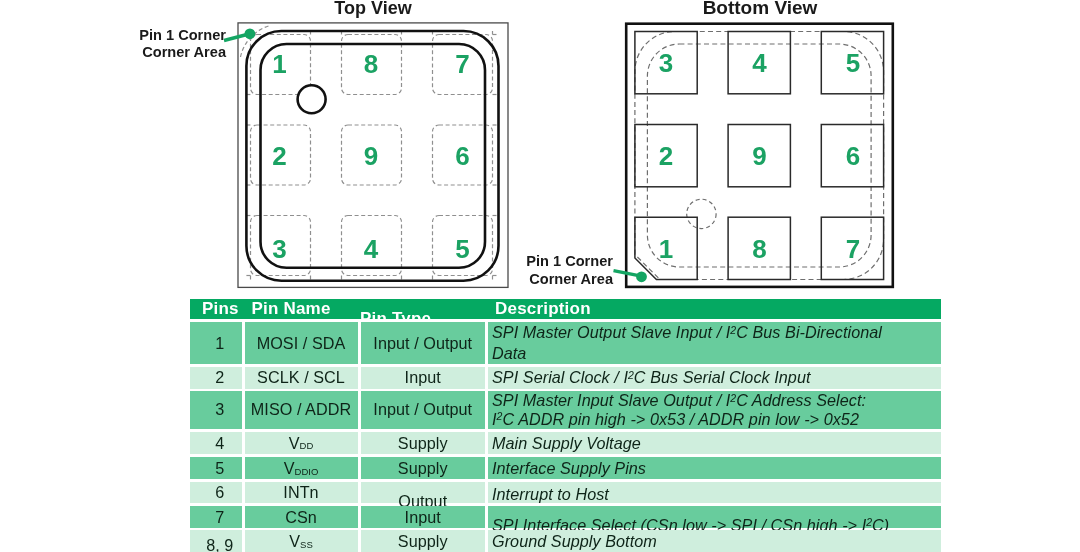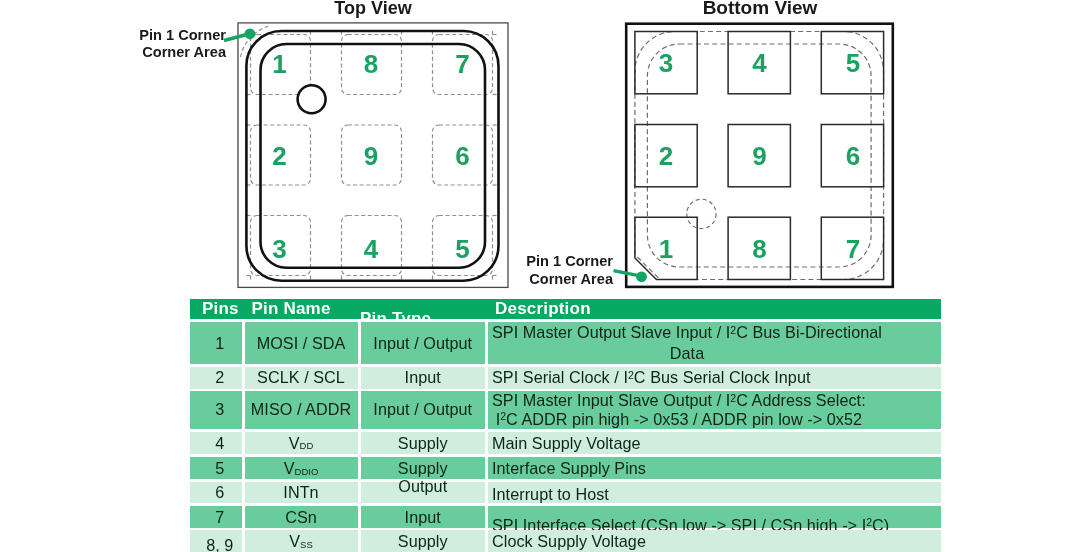--- a/index.html
+++ b/index.html
@@ -6,21 +6,21 @@
 body{width:1080px;height:552px;position:relative;overflow:hidden;
  font-family:"Liberation Sans",sans-serif;}
 svg{position:absolute;left:0;top:0;}
 .trow{position:absolute;left:190px;width:751px;background:#05a962;}
 .hc{position:absolute;color:#fff;font-weight:bold;font-size:17px;letter-spacing:0.2px;display:flex;align-items:center;text-align:center;}
 .tc{position:absolute;}
 .med{background:#68cc9d;}
 .lt{background:#cfeedd;}
 .bc{position:absolute;color:#0e2418;font-size:16.2px;letter-spacing:0.05px;display:flex;align-items:center;line-height:20.5px;}
 .ctr{justify-content:center;text-align:center;}
-.dsc{text-align:center;}
+.dsc{text-align:left;font-style:italic;}
 sup{font-size:10.5px;vertical-align:baseline;position:relative;top:-4.5px;line-height:0;}
 sub{font-size:9.5px;vertical-align:baseline;position:relative;top:3.5px;letter-spacing:0;line-height:0;}
 </style>
 </head>
 <body>
 <svg width="1080" height="298" viewBox="0 0 1080 298">
 
 <text x="373" y="14" text-anchor="middle" font-size="18" font-weight="bold" fill="#1a1a1a">Top View</text>
 
 <text x="760" y="14" text-anchor="middle" font-size="19" font-weight="bold" fill="#1a1a1a">Bottom View</text>
@@ -210,21 +210,21 @@
 <div class="bc dsc" style="left:492px;top:457.0px;width:449px;height:22.0px">
     <span>Interface Supply Pins</span>
   </div>
 
 <div class="tc lt" style="left:190px;top:481.5px;width:51.5px;height:21.5px"></div>
 <div class="tc lt" style="left:244.5px;top:481.5px;width:113px;height:21.5px"></div>
 <div class="tc lt" style="left:360.5px;top:481.5px;width:124.5px;height:21.5px"></div>
 <div class="tc lt" style="left:488px;top:481.5px;width:453px;height:21.5px"></div>
 <div class="bc ctr" style="left:194px;top:481.5px;width:51.5px;height:21.5px">6</div>
 <div class="bc ctr" style="left:244.5px;top:481.5px;width:113px;height:21px">INTn</div>
-<div class="bc ctr" style="left:360.5px;top:475px;width:124.5px;height:21.5px">Output</div>
+<div class="bc ctr" style="left:360.5px;top:490px;width:124.5px;height:21.5px">Output</div>
 <div class="bc dsc" style="left:492px;top:481.5px;width:449px;height:26px">
     <span>Interrupt to Host</span>
   </div>
 
 <div class="tc med" style="left:190px;top:506.0px;width:51.5px;height:21.5px"></div>
 <div class="tc med" style="left:244.5px;top:506.0px;width:113px;height:21.5px"></div>
 <div class="tc med" style="left:360.5px;top:506.0px;width:124.5px;height:21.5px"></div>
 <div class="tc med" style="left:488px;top:506.0px;width:453px;height:21.5px"></div>
 <div class="bc ctr" style="left:194px;top:506.0px;width:51.5px;height:21.5px">7</div>
 <div class="bc ctr" style="left:244.5px;top:506.0px;width:113px;height:21.5px">CSn</div>
@@ -234,14 +234,14 @@
   </div>
 
 <div class="tc lt" style="left:190px;top:530.0px;width:51.5px;height:22.0px"></div>
 <div class="tc lt" style="left:244.5px;top:530.0px;width:113px;height:22.0px"></div>
 <div class="tc lt" style="left:360.5px;top:530.0px;width:124.5px;height:22.0px"></div>
 <div class="tc lt" style="left:488px;top:530.0px;width:453px;height:22.0px"></div>
 <div class="bc ctr" style="left:194px;top:530.0px;width:51.5px;height:31px">8, 9</div>
 <div class="bc ctr" style="left:244.5px;top:530.0px;width:113px;height:22.0px">V<sub>SS</sub></div>
 <div class="bc ctr" style="left:360.5px;top:530.0px;width:124.5px;height:22.0px">Supply</div>
 <div class="bc dsc" style="left:492px;top:530.0px;width:449px;height:22.0px">
-    <span>Clock Supply Voltage</span>
+    <span>Ground Supply Bottom</span>
   </div>
 
 </body></html>

